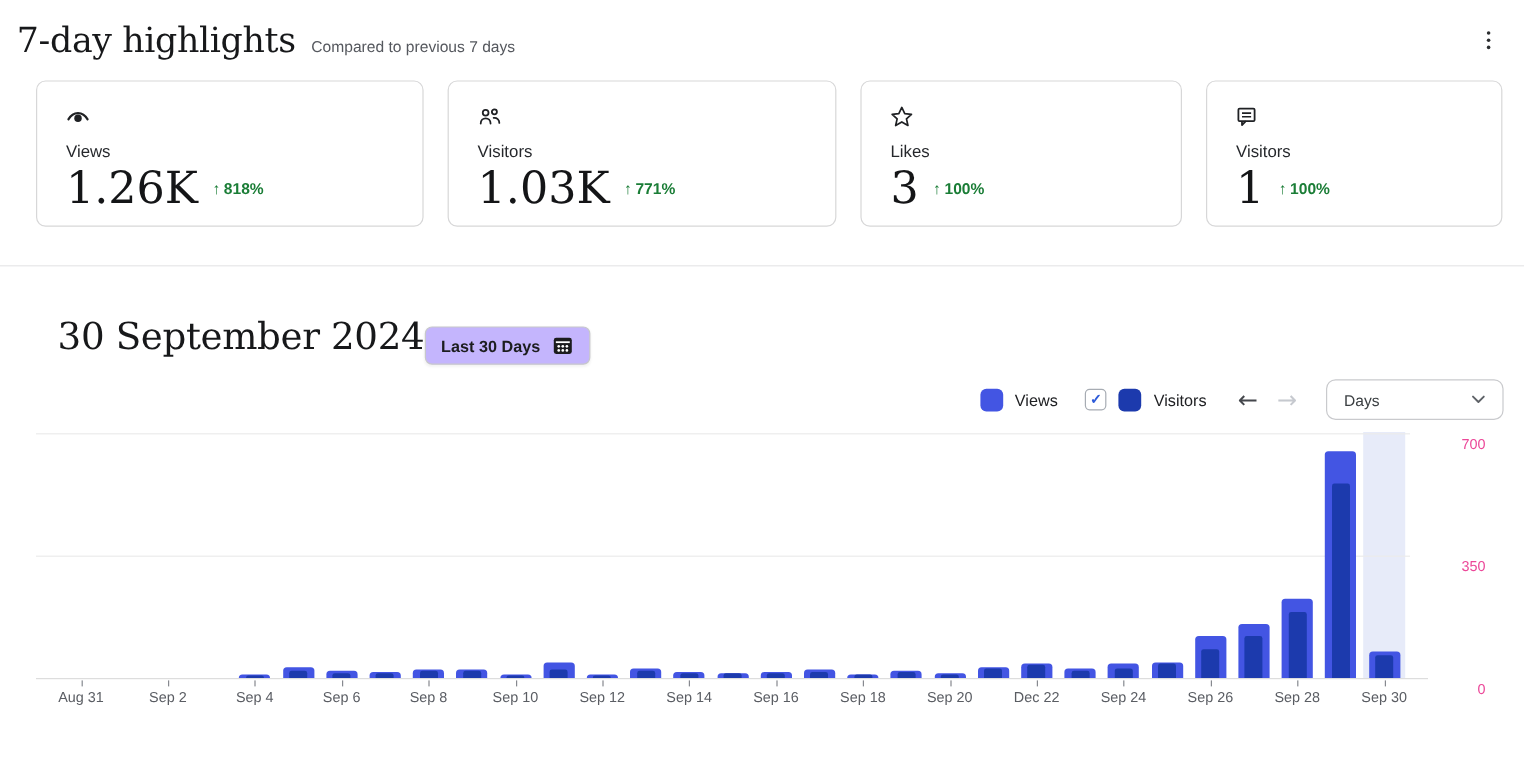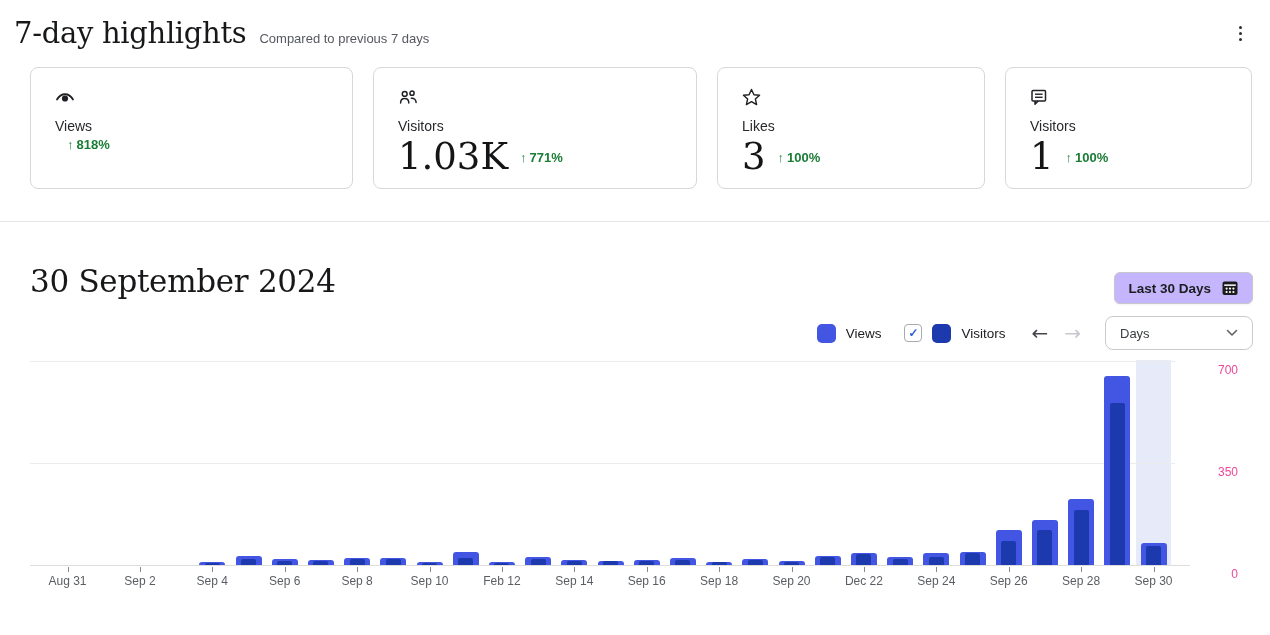--- a/index.html
+++ b/index.html
@@ -22,21 +22,21 @@
   .card:nth-child(1){ width:323px; } .card:nth-child(2){ width:324px; }
   .card:nth-child(3){ width:268px; } .card:nth-child(4){ width:247px; }
   .card .cicon { height:20px; display:flex; align-items:center; }
   .card .clabel { font-size:14px; color:#26282c; margin-top:11px; }
   .valrow { display:flex; align-items:center; margin-top:3px; }
   .cvalue { font-family:"DejaVu Serif", serif; font-weight:400; font-size:37px; line-height:40px; color:#141517; }
   .cdelta { display:flex; align-items:center; gap:3px; margin-left:12px; color:#1a7d36; font-size:13px; font-weight:700; }
   .cdelta .uparr { font-size:13px; font-weight:400; }
   .divider { height:1px; background:#e7e7e8; margin-top:32px; }
   
-  .day-header { display:flex; justify-content:space-between; align-items:flex-start; padding:42px 17px 0 30px; }
+  .day-header { display:flex; justify-content:flex-start; align-items:flex-start; padding:42px 17px 0 48px; }
   .day-title { font-family:"DejaVu Serif", serif; font-weight:500; font-size:31px; letter-spacing:-0.3px; color:#17181a; line-height:34px; }
   .day-sub { font-size:12.5px; color:#46484d; margin-top:3px; }
   .range-btn { display:flex; align-items:center; gap:10px; margin-top:8px; padding:0 13px; height:32px;
     border:1px solid #c7c8cb; border-radius:6px; background:#c4b5fd; font-size:13.5px; font-weight:700; color:#1c1d1f;
     box-shadow:0 1px 2px rgba(0,0,0,.05); cursor:pointer; font-family:"Liberation Sans",sans-serif;}
   .controls { display:flex; align-items:center; justify-content:flex-end; padding-right:17px; margin-top:12px; height:34px; }
   .swatch { width:19px; height:19px; border-radius:5px; }
   .leg-label { font-size:13.5px; color:#202124; margin-left:10px; }
   .legend-item { display:flex; align-items:center; cursor:pointer; }
   .checkbox { width:18px; height:18px; border:1.5px solid #a7acb3; border-radius:4px; background:#fff;
@@ -78,20 +78,21 @@
 
   <div class="card">
     <div class="cicon">
       <svg width="20" height="16" viewBox="0 0 20 16">
         <path d="M2 10.5 C6 3.5 14 3.5 18 10.5" fill="none" stroke="#1f2124" stroke-width="1.8" stroke-linecap="round"></path>
         <circle cx="10" cy="9.5" r="3.1" fill="#1f2124"></circle>
       </svg>
     </div>
     <div class="clabel">Views</div>
     <div class="valrow">
+      <span class="cvalue">1.26K</span>
       <span class="cdelta">
         <span class="uparr">↑</span>
         <span>818%</span>
       </span>
     </div>
   </div>
 
   <div class="card">
     <div class="cicon">
       <svg width="20" height="16" viewBox="0 0 20 16">
@@ -226,21 +227,21 @@
     <div class="bar visitors" style="left: 385.8px; top: 199px; width: 15px; height: 6px; background: rgb(28, 58, 173);"></div>
     <div class="bar views" style="left: 416.5px; top: 202px; width: 26px; height: 3px; background: rgb(67, 85, 227);"></div>
     <div class="bar visitors" style="left: 422px; top: 203px; width: 15px; height: 2px; background: rgb(28, 58, 173);"></div>
     <div class="xtick" style="left: 429.5px; top: 207px;"></div>
     <div class="xlabel" style="left: 398.5px; top: 214px;">Sep 10</div>
     <div class="bar views" style="left: 452.7px; top: 192px; width: 26px; height: 13px; background: rgb(67, 85, 227);"></div>
     <div class="bar visitors" style="left: 458.2px; top: 198px; width: 15px; height: 7px; background: rgb(28, 58, 173);"></div>
     <div class="bar views" style="left: 488.9px; top: 202px; width: 26px; height: 3px; background: rgb(67, 85, 227);"></div>
     <div class="bar visitors" style="left: 494.4px; top: 203px; width: 15px; height: 2px; background: rgb(28, 58, 173);"></div>
     <div class="xtick" style="left: 501.9px; top: 207px;"></div>
-    <div class="xlabel" style="left: 470.9px; top: 214px;">Feb 12</div>
+    <div class="xlabel" style="left: 470.9px; top: 214px;">Sep 12</div>
     <div class="bar views" style="left: 525.1px; top: 197px; width: 26px; height: 8px; background: rgb(67, 85, 227);"></div>
     <div class="bar visitors" style="left: 530.6px; top: 199px; width: 15px; height: 6px; background: rgb(28, 58, 173);"></div>
     <div class="bar views" style="left: 561.3px; top: 200px; width: 26px; height: 5px; background: rgb(67, 85, 227);"></div>
     <div class="bar visitors" style="left: 566.8px; top: 201px; width: 15px; height: 4px; background: rgb(28, 58, 173);"></div>
     <div class="xtick" style="left: 574.3px; top: 207px;"></div>
     <div class="xlabel" style="left: 543.3px; top: 214px;">Sep 14</div>
     <div class="bar views" style="left: 597.5px; top: 201px; width: 26px; height: 4px; background: rgb(67, 85, 227);"></div>
     <div class="bar visitors" style="left: 603px; top: 201px; width: 15px; height: 4px; background: rgb(28, 58, 173);"></div>
     <div class="bar views" style="left: 633.7px; top: 200px; width: 26px; height: 5px; background: rgb(67, 85, 227);"></div>
     <div class="bar visitors" style="left: 639.2px; top: 201px; width: 15px; height: 4px; background: rgb(28, 58, 173);"></div>

